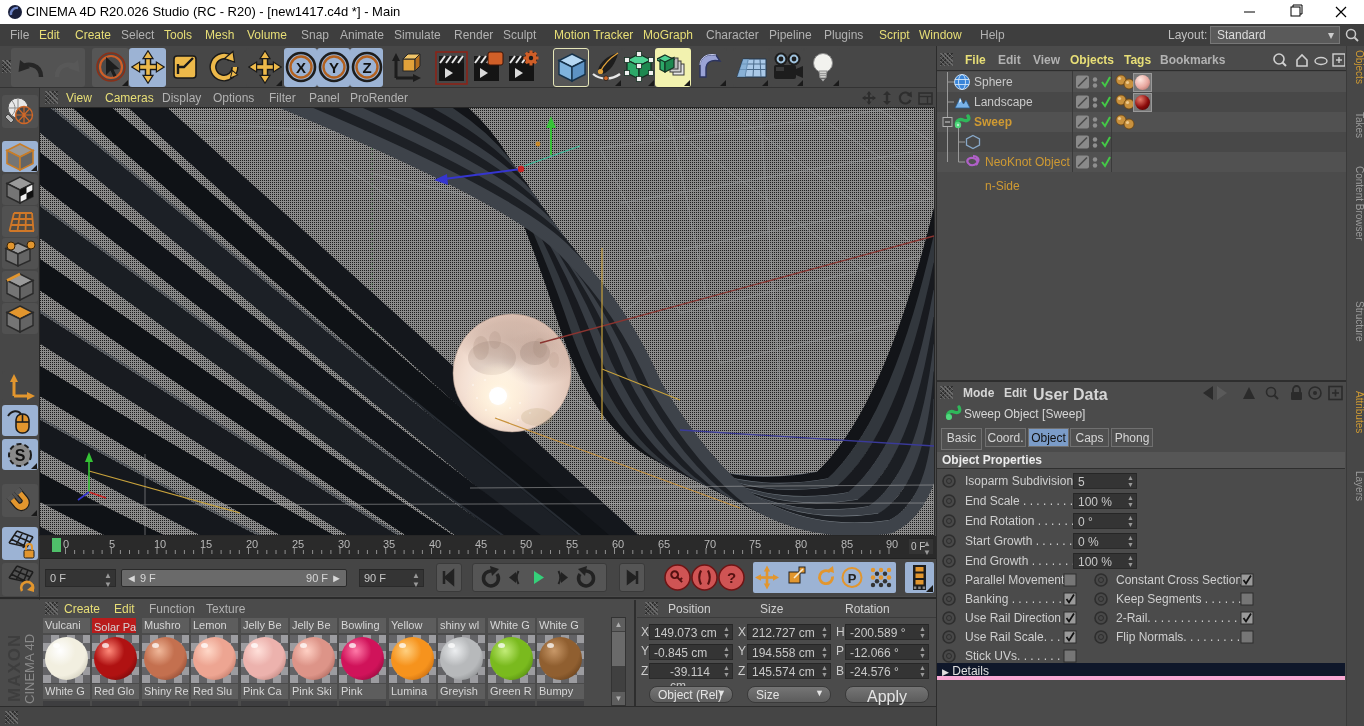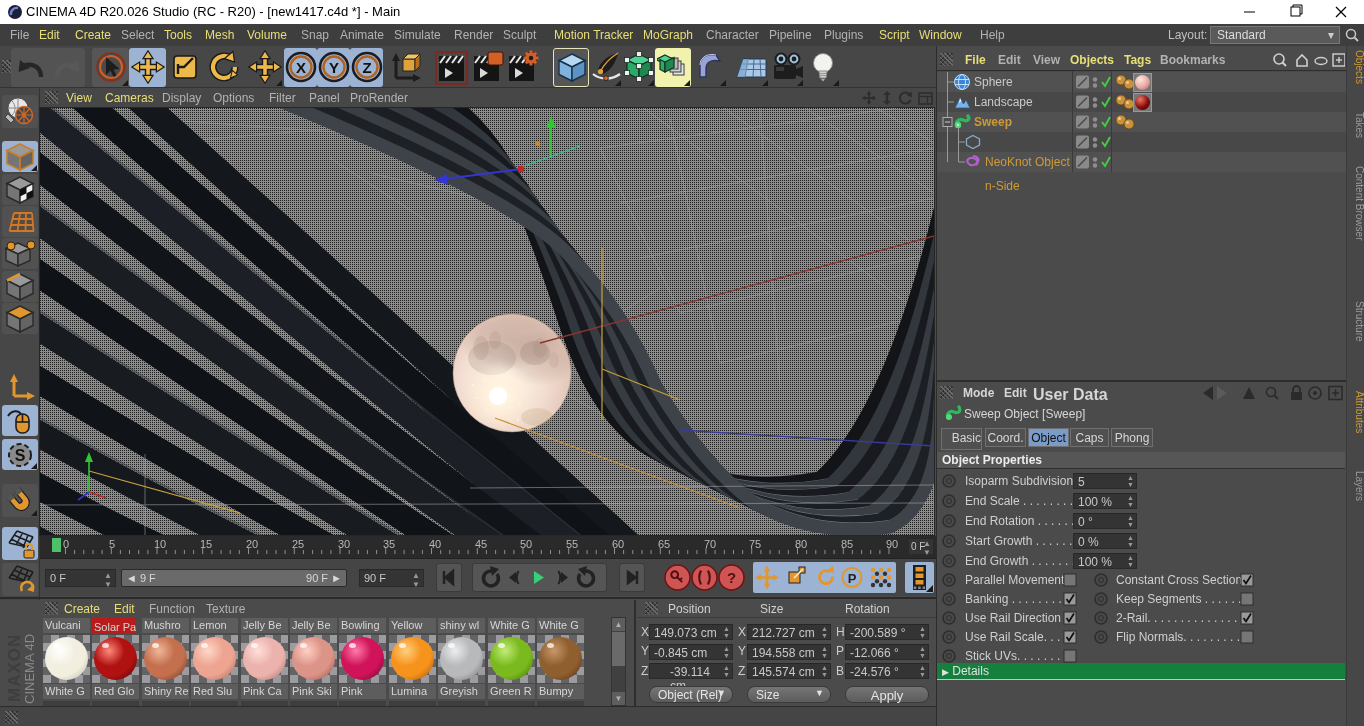--- a/index.html
+++ b/index.html
@@ -959,21 +959,21 @@
     <span class="abs" style="left:199px;top:44px;font-size:12px;color:#cccccc">P</span>
     <div class="val" style="left:208px;top:44px;width:84px;height:16px;padding:1px 4px;font-size:12px">-12.066 °<span style="position:absolute;right:2px;top:0px;font-size:7px;color:#999;line-height:7px">▲<br>▼</span></div>
     <span class="abs" style="left:4px;top:64px;font-size:12px;color:#cccccc">Z</span>
     <div class="val" style="left:12px;top:63px;width:84px;height:16px;padding:1px 20px;font-size:12px">-39.114 cm<span style="position:absolute;right:2px;top:0px;font-size:7px;color:#999;line-height:7px">▲<br>▼</span></div>
     <span class="abs" style="left:101px;top:64px;font-size:12px;color:#cccccc">Z</span>
     <div class="val" style="left:110px;top:63px;width:84px;height:16px;padding:1px 4px;font-size:12px">145.574 cm<span style="position:absolute;right:2px;top:0px;font-size:7px;color:#999;line-height:7px">▲<br>▼</span></div>
     <span class="abs" style="left:199px;top:64px;font-size:12px;color:#cccccc">B</span>
     <div class="val" style="left:208px;top:63px;width:84px;height:16px;padding:1px 4px;font-size:12px">-24.576 °<span style="position:absolute;right:2px;top:0px;font-size:7px;color:#999;line-height:7px">▲<br>▼</span></div>
     <div class="abs" style="left:12px;top:86px;width:84px;height:17px;background:linear-gradient(#757575,#5c5c5c);border:1px solid #3a3a3a;border-radius:8px;font-size:12px;color:#e4e4e4;padding:1px 8px">Object (Rel)<span style="position:absolute;right:6px;top:1px;font-size:9px">▼</span></div>
     <div class="abs" style="left:110px;top:86px;width:84px;height:17px;background:linear-gradient(#757575,#5c5c5c);border:1px solid #3a3a3a;border-radius:8px;font-size:12px;color:#e4e4e4;padding:1px 8px">Size<span style="position:absolute;right:6px;top:1px;font-size:9px">▼</span></div>
-    <div class="abs" style="left:208px;top:86px;width:84px;height:17px;background:linear-gradient(#757575,#5c5c5c);border:1px solid #3a3a3a;border-radius:8px;font-size:13px;color:#e4e4e4;padding:1px 8px;text-align:center">Apply</div>
+    <div class="abs" style="left:208px;top:86px;width:84px;height:17px;background:linear-gradient(#757575,#5c5c5c);border:1px solid #3a3a3a;border-radius:8px;font-size:16px;color:#e4e4e4;padding:1px 8px;text-align:center">Apply</div>
   </div>
   <div class="abs" id="statusbar">
       <div class="grip" style="position:absolute;left:5px;top:4px"></div>
     </div>
   <div class="abs" style="left:634px;top:600px;width:2px;height:106px;background:#2e2e2e"></div>
   <div class="abs" style="left:0;top:597px;width:936px;height:2px;background:#2a2a2a"></div>
 
   <div class="abs" id="rightpanel">
     <div class="grip" style="position:absolute;left:3px;top:7px"></div>
     <span class="abs" style="left:28px;top:7px;font-size:12px;color:#e8df77;font-weight:bold">File</span>
@@ -1112,21 +1112,21 @@
         <circle cx="116" cy="9" r="2" fill="#2b2b2b"></circle>
       <rect x="130" y="2.5" width="13" height="13" fill="none" stroke="#2b2b2b" stroke-width="1.6"></rect>
         <line x1="136.5" y1="5.5" x2="136.5" y2="12.5" stroke="#2b2b2b" stroke-width="1.6"></line>
         <line x1="133" y1="9" x2="140" y2="9" stroke="#2b2b2b" stroke-width="1.6"></line>
     </svg>
     <svg class="abs" style="left:7px;top:358px" width="18" height="18">
         <path d="M4 14 C2 10 6 6 10 8 C15 10 17 7 15 3" fill="none" stroke="#2fb85a" stroke-width="3.2" stroke-linecap="round"></path>
         <circle cx="5" cy="13" r="3" fill="#52d87e"></circle>
       </svg>
     <span class="abs" style="left:27px;top:361px;font-size:12px;color:#d6d6d6">Sweep Object [Sweep]</span>
-    <div class="abs" style="left:4px;top:382px;width:41px;height:22px;background:#505050;border:1px solid #707070;color:#d6d6d6;font-size:12px;text-align:right;padding-top:2px">Basic</div>
+    <div class="abs" style="left:4px;top:382px;width:41px;height:22px;background:#505050;border:1px solid #707070;color:#d6d6d6;font-size:12px;text-align:center;padding-top:2px">Basic</div>
     <div class="abs" style="left:48px;top:382px;width:41px;height:19px;background:#505050;border:1px solid #707070;color:#d6d6d6;font-size:12px;text-align:center;padding-top:2px">Coord.</div>
     <div class="abs" style="left:91px;top:382px;width:41px;height:19px;background:#7b9cc8;border:1px solid #707070;color:#101010;font-size:12px;text-align:center;padding-top:2px">Object</div>
     <div class="abs" style="left:133px;top:382px;width:39px;height:19px;background:#505050;border:1px solid #707070;color:#d6d6d6;font-size:12px;text-align:center;padding-top:2px">Caps</div>
     <div class="abs" style="left:174px;top:382px;width:42px;height:19px;background:#505050;border:1px solid #707070;color:#d6d6d6;font-size:12px;text-align:center;padding-top:2px">Phong</div>
     <div class="abs" style="left:0px;top:406px;width:408px;height:17px;background:#565656;border-bottom:1px solid #2f2f2f;color:#ececec;font-weight:bold;font-size:12px;padding:1px 5px">Object Properties</div>
     <svg class="abs" style="left:5px;top:428px" width="14" height="14">
         <circle cx="7" cy="7" r="6" fill="#484848" stroke="#2e2e2e" stroke-width="1.6"></circle>
         <circle cx="7" cy="7" r="2.5" fill="none" stroke="#2e2e2e" stroke-width="1"></circle>
       </svg>
     <span class="abs" style="left:28px;top:428px;font-size:12px;color:#cfcfcf;white-space:nowrap">Isoparm Subdivision</span>
@@ -1225,21 +1225,21 @@
         <rect x="1" y="1" width="12" height="12" fill="#767676" stroke="#2e2e2e"></rect>
       </svg>
     <svg class="abs" style="left:5px;top:603px" width="14" height="14">
         <circle cx="7" cy="7" r="6" fill="#484848" stroke="#2e2e2e" stroke-width="1.6"></circle>
         <circle cx="7" cy="7" r="2.5" fill="none" stroke="#2e2e2e" stroke-width="1"></circle>
       </svg>
     <span class="abs" style="left:28px;top:603px;font-size:12px;color:#cfcfcf;white-space:nowrap">Stick UVs. . . . . . . . .</span>
     <svg class="abs" style="left:126px;top:603px" width="14" height="14">
         <rect x="1" y="1" width="12" height="12" fill="#767676" stroke="#2e2e2e"></rect>
       </svg>
-    <div class="abs" style="left:0px;top:617px;width:408px;height:17px;background:#15803d;border-bottom:1px solid #f9a8d4;color:#e0e0e0;font-size:12px;padding:1px 5px"><span style="font-size:9px">▶</span> Details</div>
+    <div class="abs" style="left:0px;top:617px;width:408px;height:17px;background:#0f172a;border-bottom:4px solid #f9a8d4;color:#e0e0e0;font-size:12px;padding:1px 5px"><span style="font-size:9px">▶</span> Details</div>
   </div>
   <div class="abs" id="tabstrip">
     <div class="vtab act" style="top:4px">Objects</div>
     <div class="vtab" style="top:66px">Takes</div>
     <div class="vtab" style="top:120px">Content Browser</div>
     <div class="vtab" style="top:255px">Structure</div>
     <div class="vtab act" style="top:345px">Attributes</div>
     <div class="vtab" style="top:425px">Layers</div>
   </div>
 </div>

